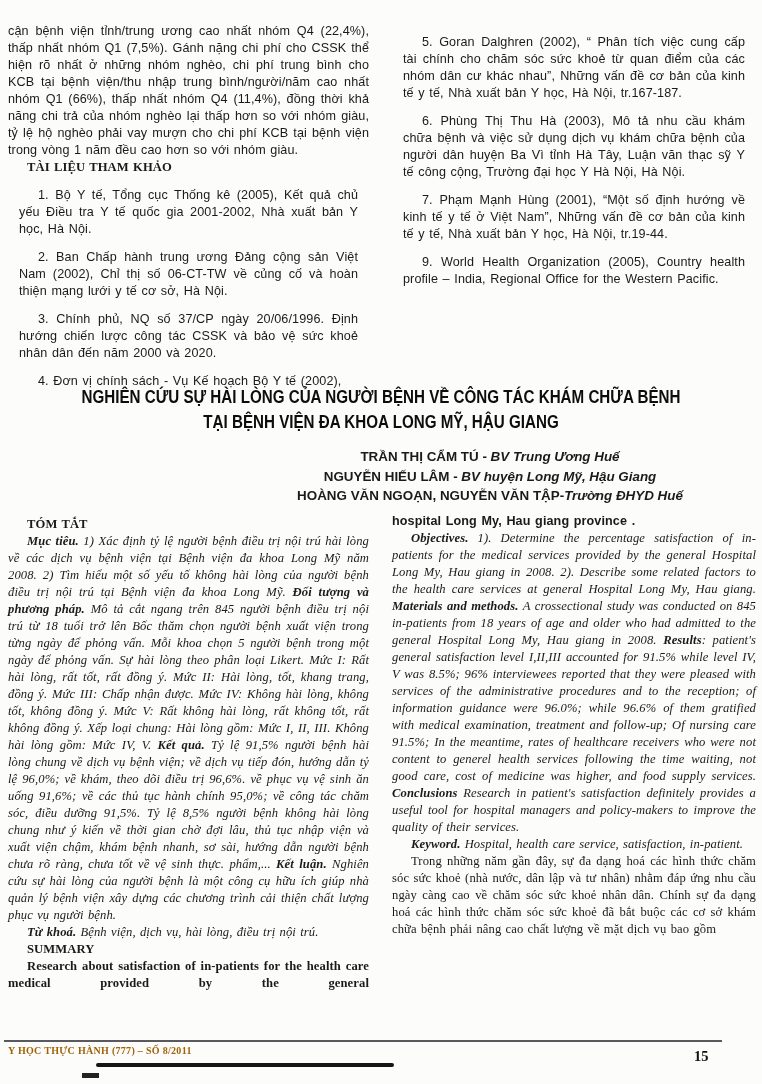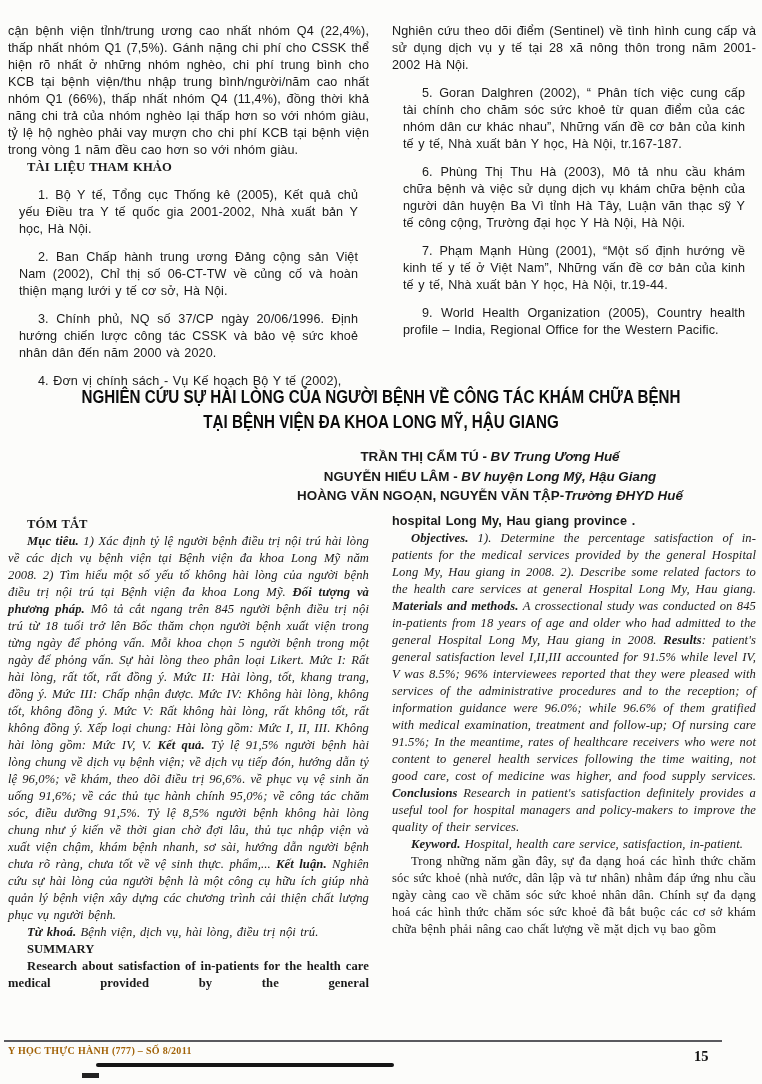--- a/index.html
+++ b/index.html
@@ -59,21 +59,20 @@
     <p class="b indent">TÀI LIỆU THAM KHẢO</p>
     <div class="refs">
         <p>1. Bộ Y tế, Tổng cục Thống kê (2005), Kết quả chủ yếu Điều tra Y tế quốc gia 2001-2002, Nhà xuất bản Y học, Hà Nội.</p>
         <p>2. Ban Chấp hành trung ương Đảng cộng sản Việt Nam (2002), Chỉ thị số 06-CT-TW về củng cố và hoàn thiện mạng lưới y tế cơ sở, Hà Nội.</p>
         <p>3. Chính phủ, NQ số 37/CP ngày 20/06/1996. Định hướng chiến lược công tác CSSK và bảo vệ sức khoẻ nhân dân đến năm 2000 và 2020.</p>
         <p>4. Đơn vị chính sách - Vụ Kế hoạch Bộ Y tế (2002),</p>
       </div>
   </section>
 
   <section class="col col-top-right">
-    <p>Nghiên cứu theo dõi điểm (Sentinel) về tình hình cung cấp và sử dụng dịch vụ y tế tại 28 xã nông thôn trong năm 2001-2002 Hà Nội.</p>
     <div class="refs">
         <p>5. Goran Dalghren (2002), “ Phân tích việc cung cấp tài chính cho chăm sóc sức khoẻ từ quan điểm của các nhóm dân cư khác nhau”, Những vấn đề cơ bản của kinh tế y tế, Nhà xuất bản Y học, Hà Nội, tr.167-187.</p>
         <p>6. Phùng Thị Thu Hà (2003), Mô tả nhu cầu khám chữa bệnh và việc sử dụng dịch vụ khám chữa bệnh của người dân huyện Ba Vì tỉnh Hà Tây, Luận văn thạc sỹ Y tế công cộng, Trường đại học Y Hà Nội, Hà Nội.</p>
         <p>7. Phạm Mạnh Hùng (2001), “Một số định hướng về kinh tế y tế ở Việt Nam”, Những vấn đề cơ bản của kinh tế y tế, Nhà xuất bản Y học, Hà Nội, tr.19-44.</p>
         <p>9. World Health Organization (2005), Country health profile – India, Regional Office for the Western Pacific.</p>
       </div>
   </section>
 
   <header class="article-title">
     <span class="tline">NGHIÊN CỨU SỰ HÀI LÒNG CỦA NGƯỜI BỆNH VỀ CÔNG TÁC KHÁM CHỮA BỆNH</span>

